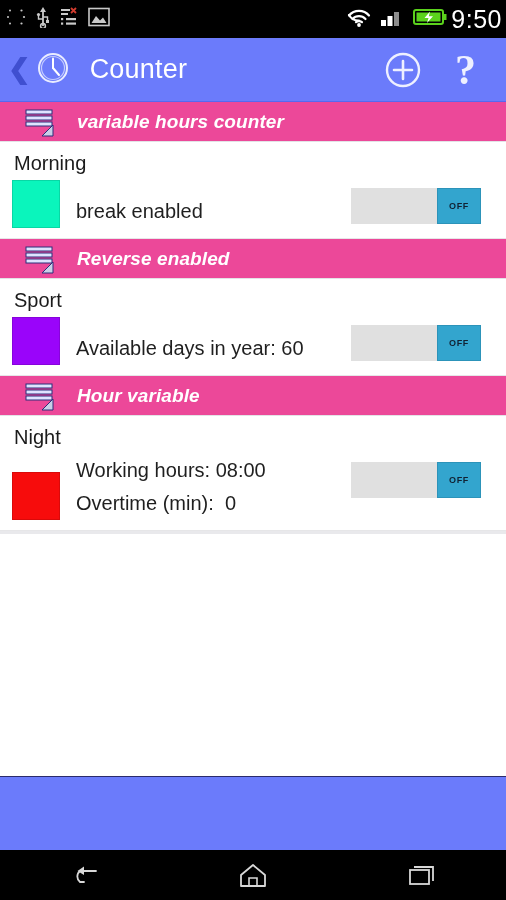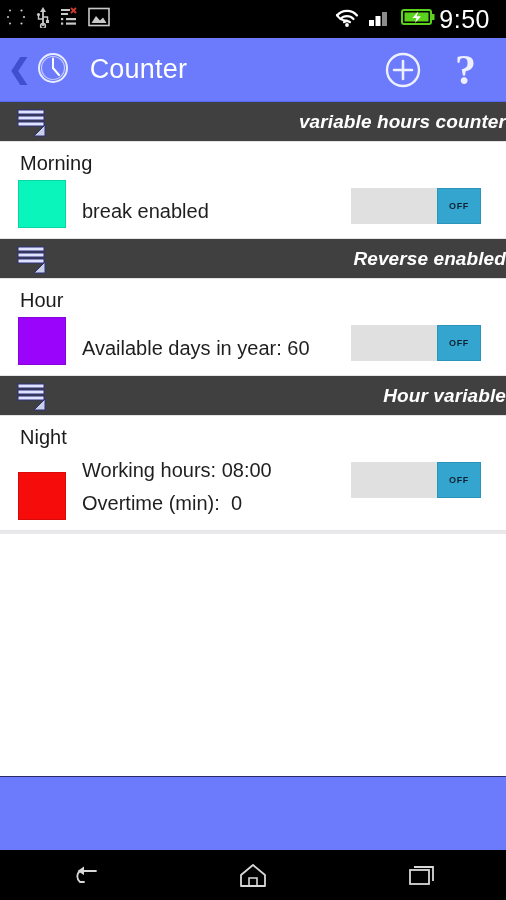--- a/index.html
+++ b/index.html
@@ -13,21 +13,21 @@
     position: relative;
     width: 506px; height: 900px;
     background: #ffffff;
     display: flex; flex-direction: column;
   }
 
   
   .statusbar {
     height: 38px; background: #000000;
     display: flex; align-items: center;
-    padding: 0 16px 0 6px; flex: 0 0 38px;
+    padding: 0 4px 0 6px; flex: 0 0 38px;
   }
   .sb-left { display: flex; align-items: center; gap: 10px; }
   .sb-right { margin-left: auto; display: flex; align-items: center; gap: 9px; }
   .sb-clock {
     color: #ffffff; font-size: 25px; letter-spacing: .5px;
     font-family: "Liberation Sans", sans-serif; padding-left: 4px;
   }
 
   
   .appbar {
@@ -47,34 +47,34 @@
   .appbar-action { padding: 0 16px; display: flex; align-items: center; }
   .qmark {
     color: #eef0ff; font-size: 42px; line-height: 38px;
     font-weight: 700; font-family: "Liberation Serif", serif;
   }
 
   
   .content { flex: 1 1 auto; background: #ffffff; overflow: hidden; }
 
   .section-header {
-    background: #404040; height: 40px;
+    background: #ec4899; height: 40px;
     display: flex; align-items: center;
-    padding-left: 12px; border-bottom: 1px solid #e3e3e6; justify-content: space-between;
+    padding-left: 20px; border-bottom: 1px solid #e3e3e6;
   }
   .section-title {
     color: #ffffff; font-style: italic; font-weight: bold;
     font-size: 19px; margin-left: 17px; letter-spacing: .1px;
   }
 
   .list-icon { width: 40px; height: 34px; flex: 0 0 40px; }
 
   .row {
     position: relative; background: #ffffff;
-    padding: 8px 0 10px 6px; border-bottom: 1px solid #e6e6e8;
+    padding: 8px 0 10px 0; border-bottom: 1px solid #e6e6e8;
     min-height: 96px;
   }
   .row-name {
     font-size: 20px; color: #1b1b1b; margin-left: 14px;
     line-height: 26px; padding-bottom: 2px;
   }
   .row-body { display: flex; align-items: flex-end; }
   .swatch {
     width: 48px; height: 48px; flex: 0 0 48px;
     margin-left: 12px; margin-top: 2px;
@@ -246,21 +246,21 @@
         <svg width="40" height="36" viewBox="0 0 40 36">
           <rect x="6" y="5" width="26" height="4" fill="#dfe3ff" stroke="#2b2f7a" stroke-width="1"></rect>
           <rect x="6" y="11" width="26" height="4" fill="#dfe3ff" stroke="#2b2f7a" stroke-width="1"></rect>
           <rect x="6" y="17" width="26" height="4" fill="#dfe3ff" stroke="#2b2f7a" stroke-width="1"></rect>
           <path d="M22 31 L33 31 L33 20 z" fill="#c9cfe8" stroke="#2b2f7a" stroke-width="1"></path>
         </svg>
       </span>
       <span class="section-title">Reverse enabled</span>
     </div>
     <div class="row">
-      <div class="row-name">Hour</div>
+      <div class="row-name">Sport</div>
       <div class="row-body">
         <div class="swatch" style="background:#9A04FA"></div>
         <div class="row-lines">
           <div class="row-line">Available days in year: 60</div>
         </div>
       </div>
       <div class="toggle">
         <div class="toggle-thumb">
           <span class="toggle-label">OFF</span>
         </div>

